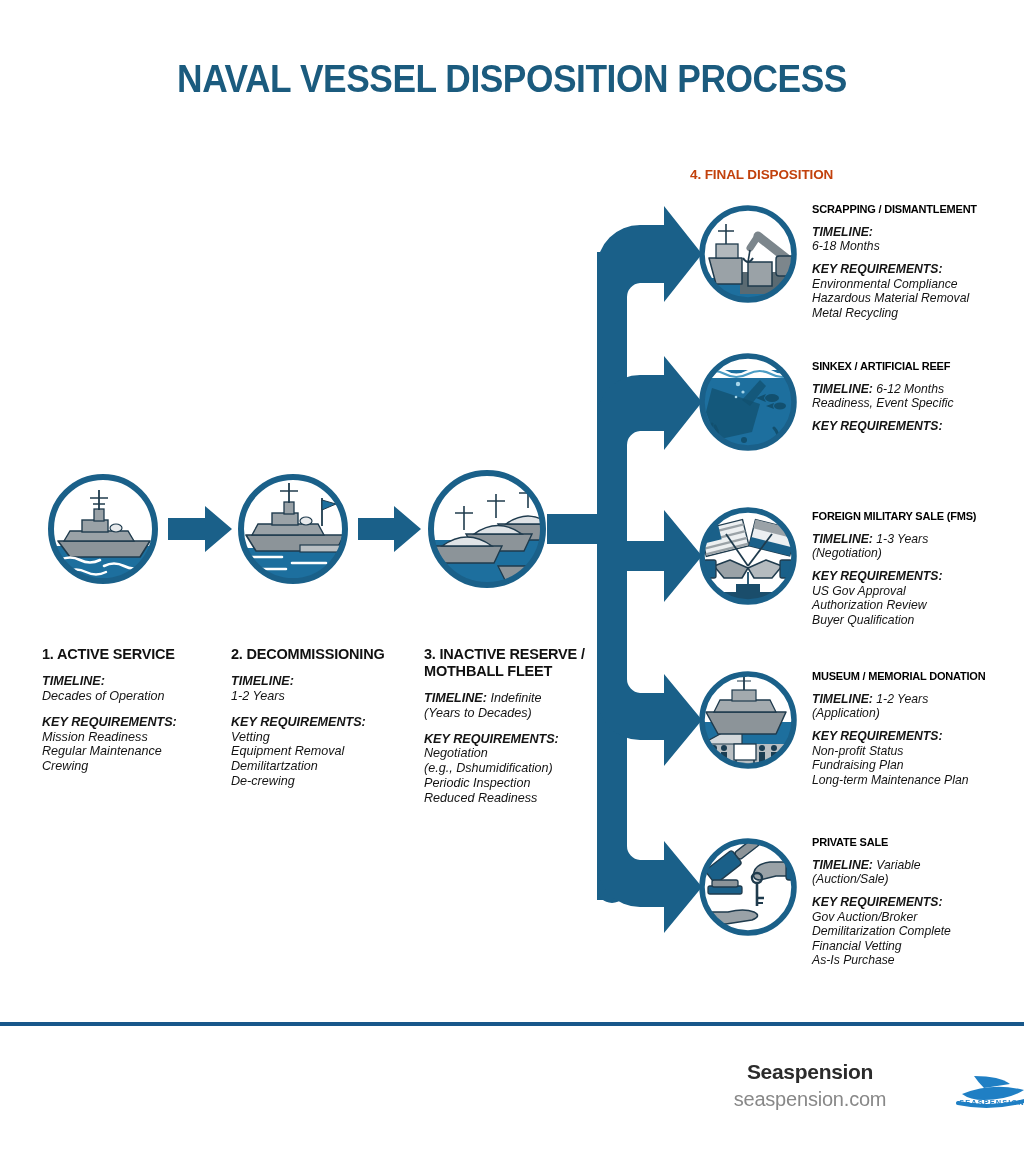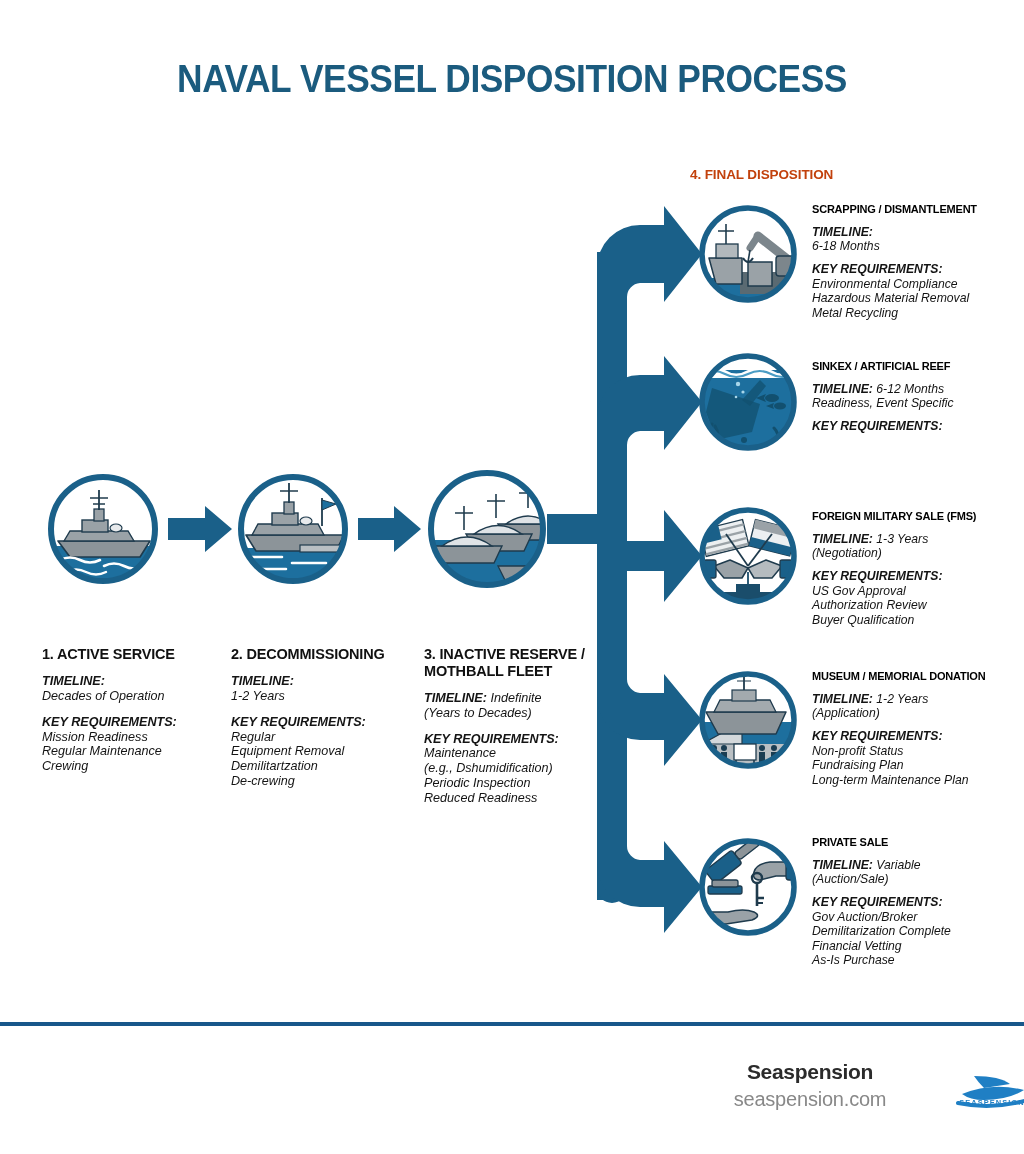--- a/index.html
+++ b/index.html
@@ -432,21 +432,21 @@
     <div class="stage-head">2. DECOMMISSIONING</div>
     <div class="kv-group">
       <div class="kv"><span class="lbl">TIMELINE:</span></div>
       <div class="kv">
           <span class="ln">1-2 Years</span>
         </div>
     </div>
     <div class="kv-group">
       <div class="kv"><span class="lbl">KEY REQUIREMENTS:</span></div>
       <div class="kv">
-        <span class="ln">Regular</span>
+        <span class="ln">Vetting</span>
         <span class="ln">Equipment Removal</span>
         <span class="ln">Demilitartzation</span>
         <span class="ln">De-crewing</span>
       </div>
     </div>
   </div>
 
   <div class="stage-block" style="left:424px;top:598px;width:178px;">
     <div class="stage-head">3. INACTIVE RESERVE / MOTHBALL FLEET</div>
     <div class="kv-group">
@@ -454,21 +454,21 @@
         <span class="lbl">TIMELINE:</span>
         <span>Indefinite</span>
       </div>
       <div class="kv">
           <span class="ln">(Years to Decades)</span>
         </div>
     </div>
     <div class="kv-group">
       <div class="kv"><span class="lbl">KEY REQUIREMENTS:</span></div>
       <div class="kv">
-        <span class="ln">Maintenance</span>
+        <span class="ln">Negotiation</span>
         <span class="ln">(e.g., Dshumidification)</span>
         <span class="ln">Periodic Inspection</span>
         <span class="ln">Reduced Readiness</span>
       </div>
     </div>
   </div>
 
   <div id="final-disposition-heading">4. FINAL DISPOSITION</div>
 
   <div class="branch-block" style="left:812px;top:203px;width:200px;">

